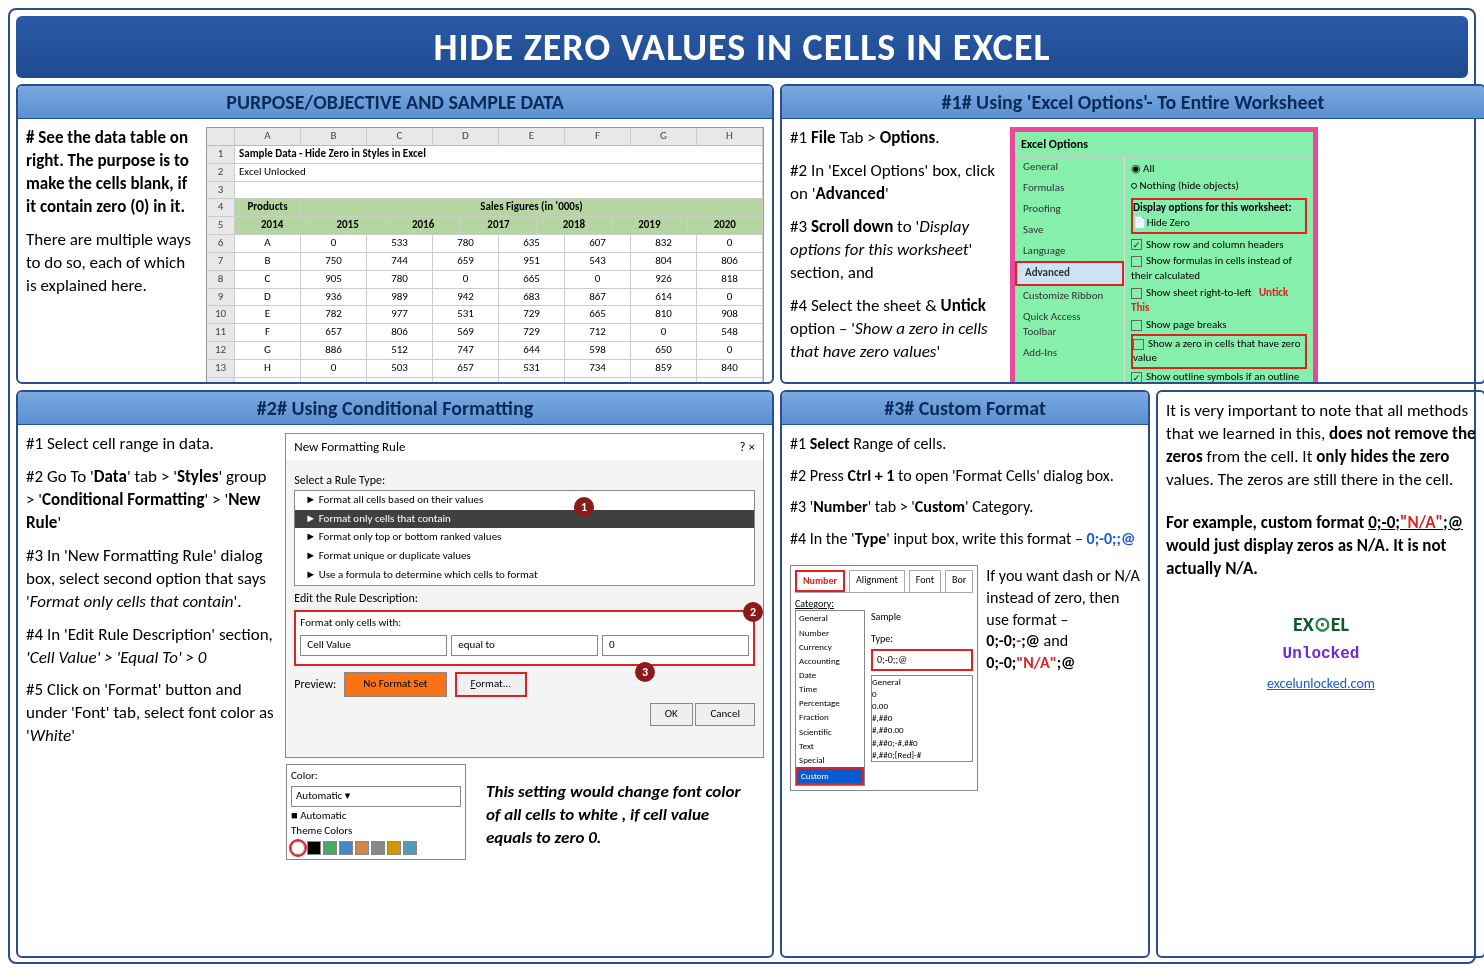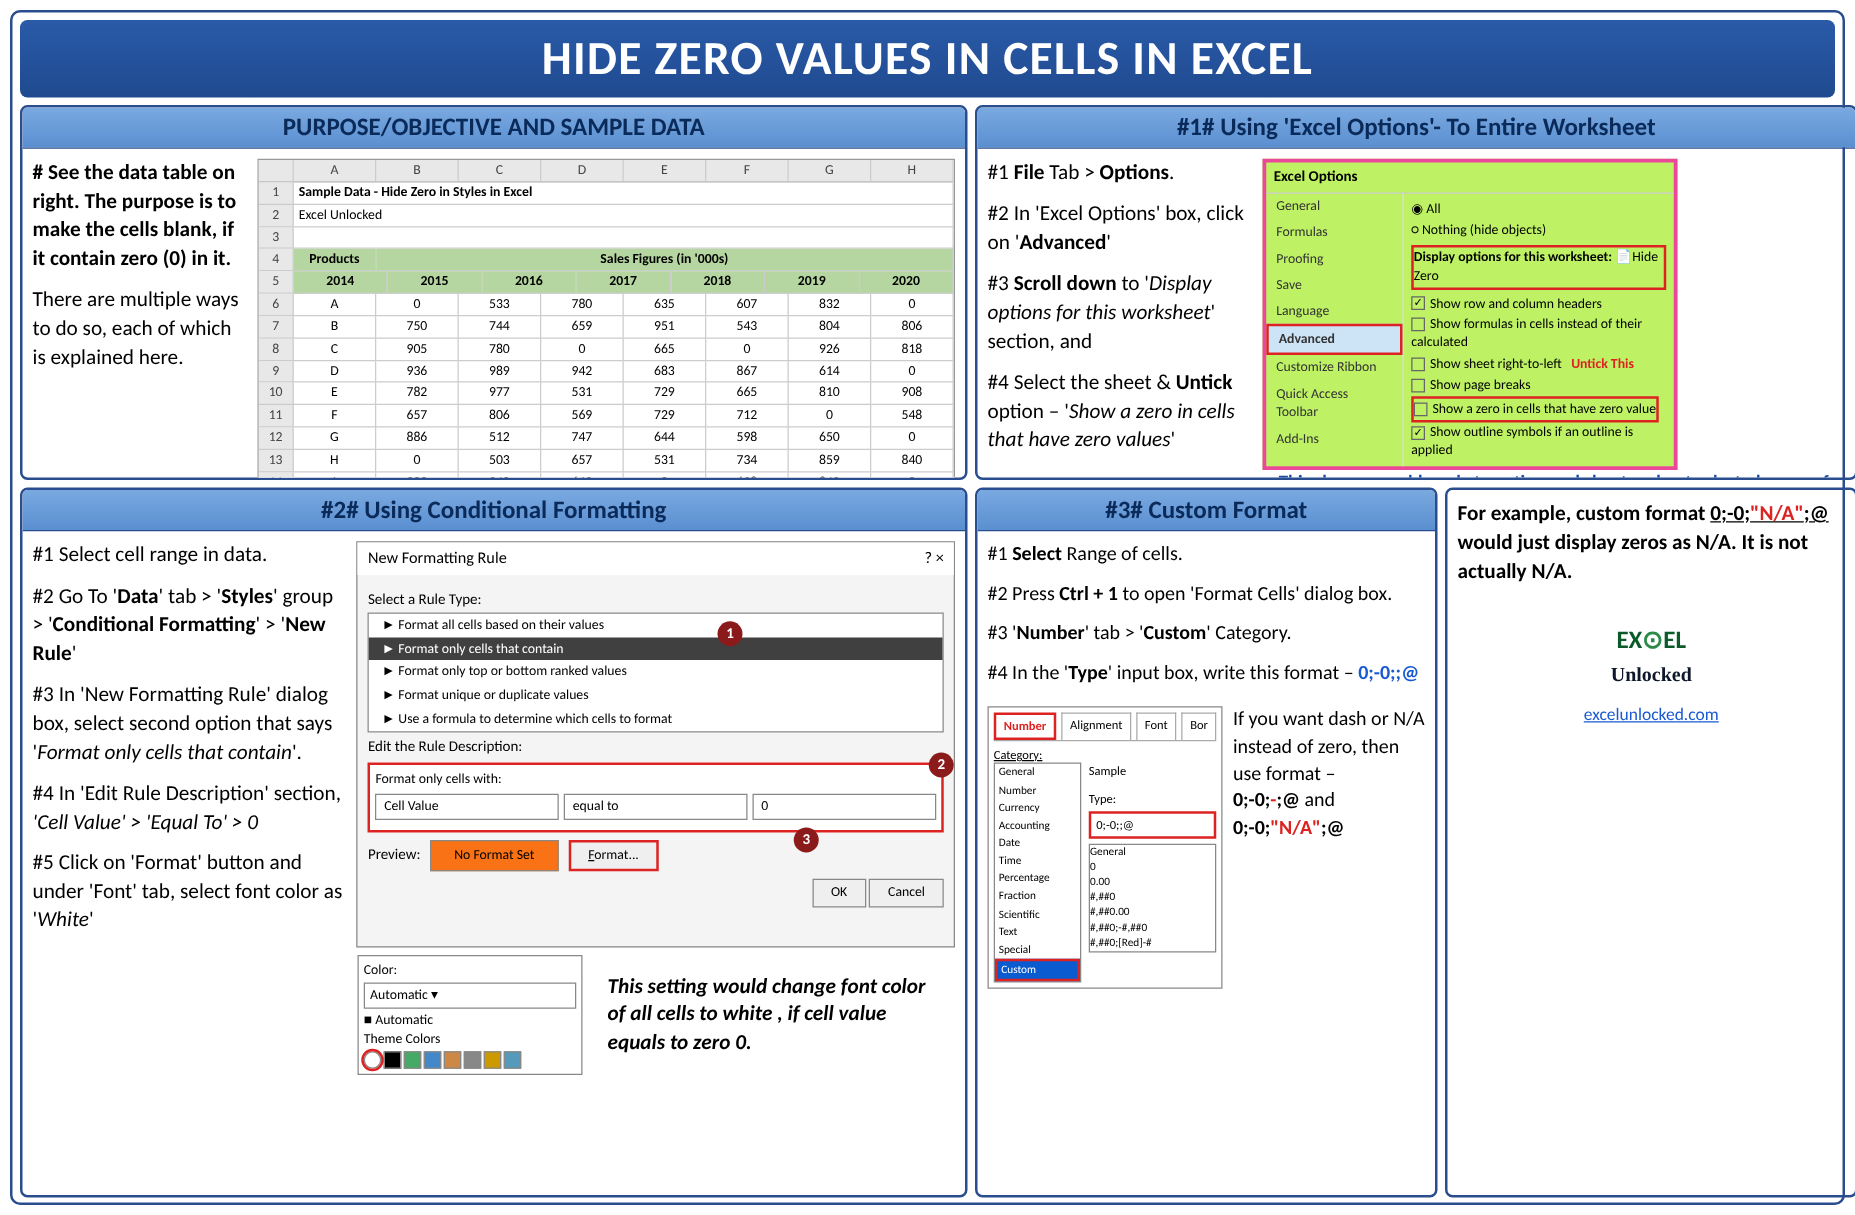--- a/index.html
+++ b/index.html
@@ -21,21 +21,21 @@
 .xl-colhdr{display:grid;grid-template-columns:28px repeat(8,1fr);background:#e8e8e8;border-bottom:1px solid #bbb}
 .xl-colhdr div{text-align:center;border-right:1px solid #ccc;padding:1px;font-size:11px;color:#444}
 .xl-row{display:grid;grid-template-columns:28px repeat(8,1fr)}
 .xl-row div{border-right:1px solid #ccc;border-bottom:1px solid #ccc;padding:1px 4px;font-size:11px}
 .xl-rn{background:#e8e8e8;text-align:center;color:#444}
 .xl-title{font-weight:bold;font-size:13px}
 .xl-green{background:#b5d6a0;text-align:center;font-weight:bold}
 .xl-data{text-align:center}
 
 
-.opt{border:3px solid #ec4899;width:332px;font-size:11px;background:#bef264}
+.opt{border:5px solid #ec4899;width:308px;font-size:11px;background:#86efac}
 .opt-title{padding:4px 6px;border-bottom:1px solid #ccc;font-weight:bold;font-size:12px}
 .opt-body{display:flex}
 .opt-side{width:110px;border-right:1px solid #ddd}
 .opt-side div{padding:3px 8px;color:#333}
 .opt-side .sel{background:#cde4f7;border:2px solid #d22;font-weight:bold}
 .opt-main{flex:1;padding:4px 6px}
 .opt-main div{padding:1px 0}
 .chk{display:inline-block;width:11px;height:11px;border:1px solid #666;margin-right:4px;vertical-align:middle;text-align:center;font-size:9px;line-height:9px}
 .redbox{border:2px solid #d22;padding:2px 4px;display:inline-block}
 .redtxt{color:#d22;font-weight:bold}
@@ -325,21 +325,21 @@
                   <span class="dlg-btn" style="border:2px solid #d22"><u>F</u><span>ormat...</span></span>
                   <span class="badge" style="top:-10px;right:100px">3</span>
                 </div>
                 <div class="dlg-btns">
                   <span class="dlg-btn">OK</span>
                   <span class="dlg-btn">Cancel</span>
                 </div>
               </div>
             </div>
           </div>
-          <div style="display:flex;gap:10px;align-items:center">
+          <div style="display:flex;gap:10px;align-items:flex-end">
             <div style="width:250px"></div>
             <div class="color-swatch">
               <div>Color:</div>
               <div style="border:1px solid #888;padding:2px 4px;margin:2px 0"><span>Automatic</span> ▾</div>
               <div>■ <span>Automatic</span></div>
               <div>Theme Colors</div>
               <div class="sw-row">
                 <div class="sw" style="background:#fff;outline:2px solid #d22;border-radius:50%"></div>
                 <div class="sw" style="background:#000"></div>
                   <div class="sw" style="background:#4a6"></div>
@@ -407,24 +407,25 @@
               <b>0;-0;<span style="color:#d22">-</span>;@</b> and<br>
               <b>0;-0;<span style="color:#d22">"N/A"</span>;@</b>
             </div>
           </div>
         </div>
       </div>
 
       <div class="rightcol">
         <div class="panel" style="flex:1">
           <div class="panel-body" style="flex-direction:column;font-size:17px">
+            <div class="p">It is very important to note that all methods that we learned in this, <b>does not remove the zeros</b> from the cell. It <b>only hides the zero</b> values. The zeros are still there in the cell.</div>
             <div class="p"><b>For example, custom format <u>0;-0;<span style="color:#d22">"N/A"</span>;@</u> would just display zeros as N/A. It is not actually N/A.</b></div>
             <div class="logo">
               <span>EX</span><span style="color:#2a8a4a">⊙</span><span>EL</span><br>
-              <span style="font-family:Liberation Serif, serif;font-size:16px;color:#0f172a">Unlocked</span>
+              <span style="font-family:Liberation Mono, monospace;font-size:16px;color:#6d28d9">Unlocked</span>
             </div>
             <div class="link">excelunlocked.com</div>
           </div>
         </div>
       </div>
     </div>
   </div>
 </div>
 
 </body></html>

